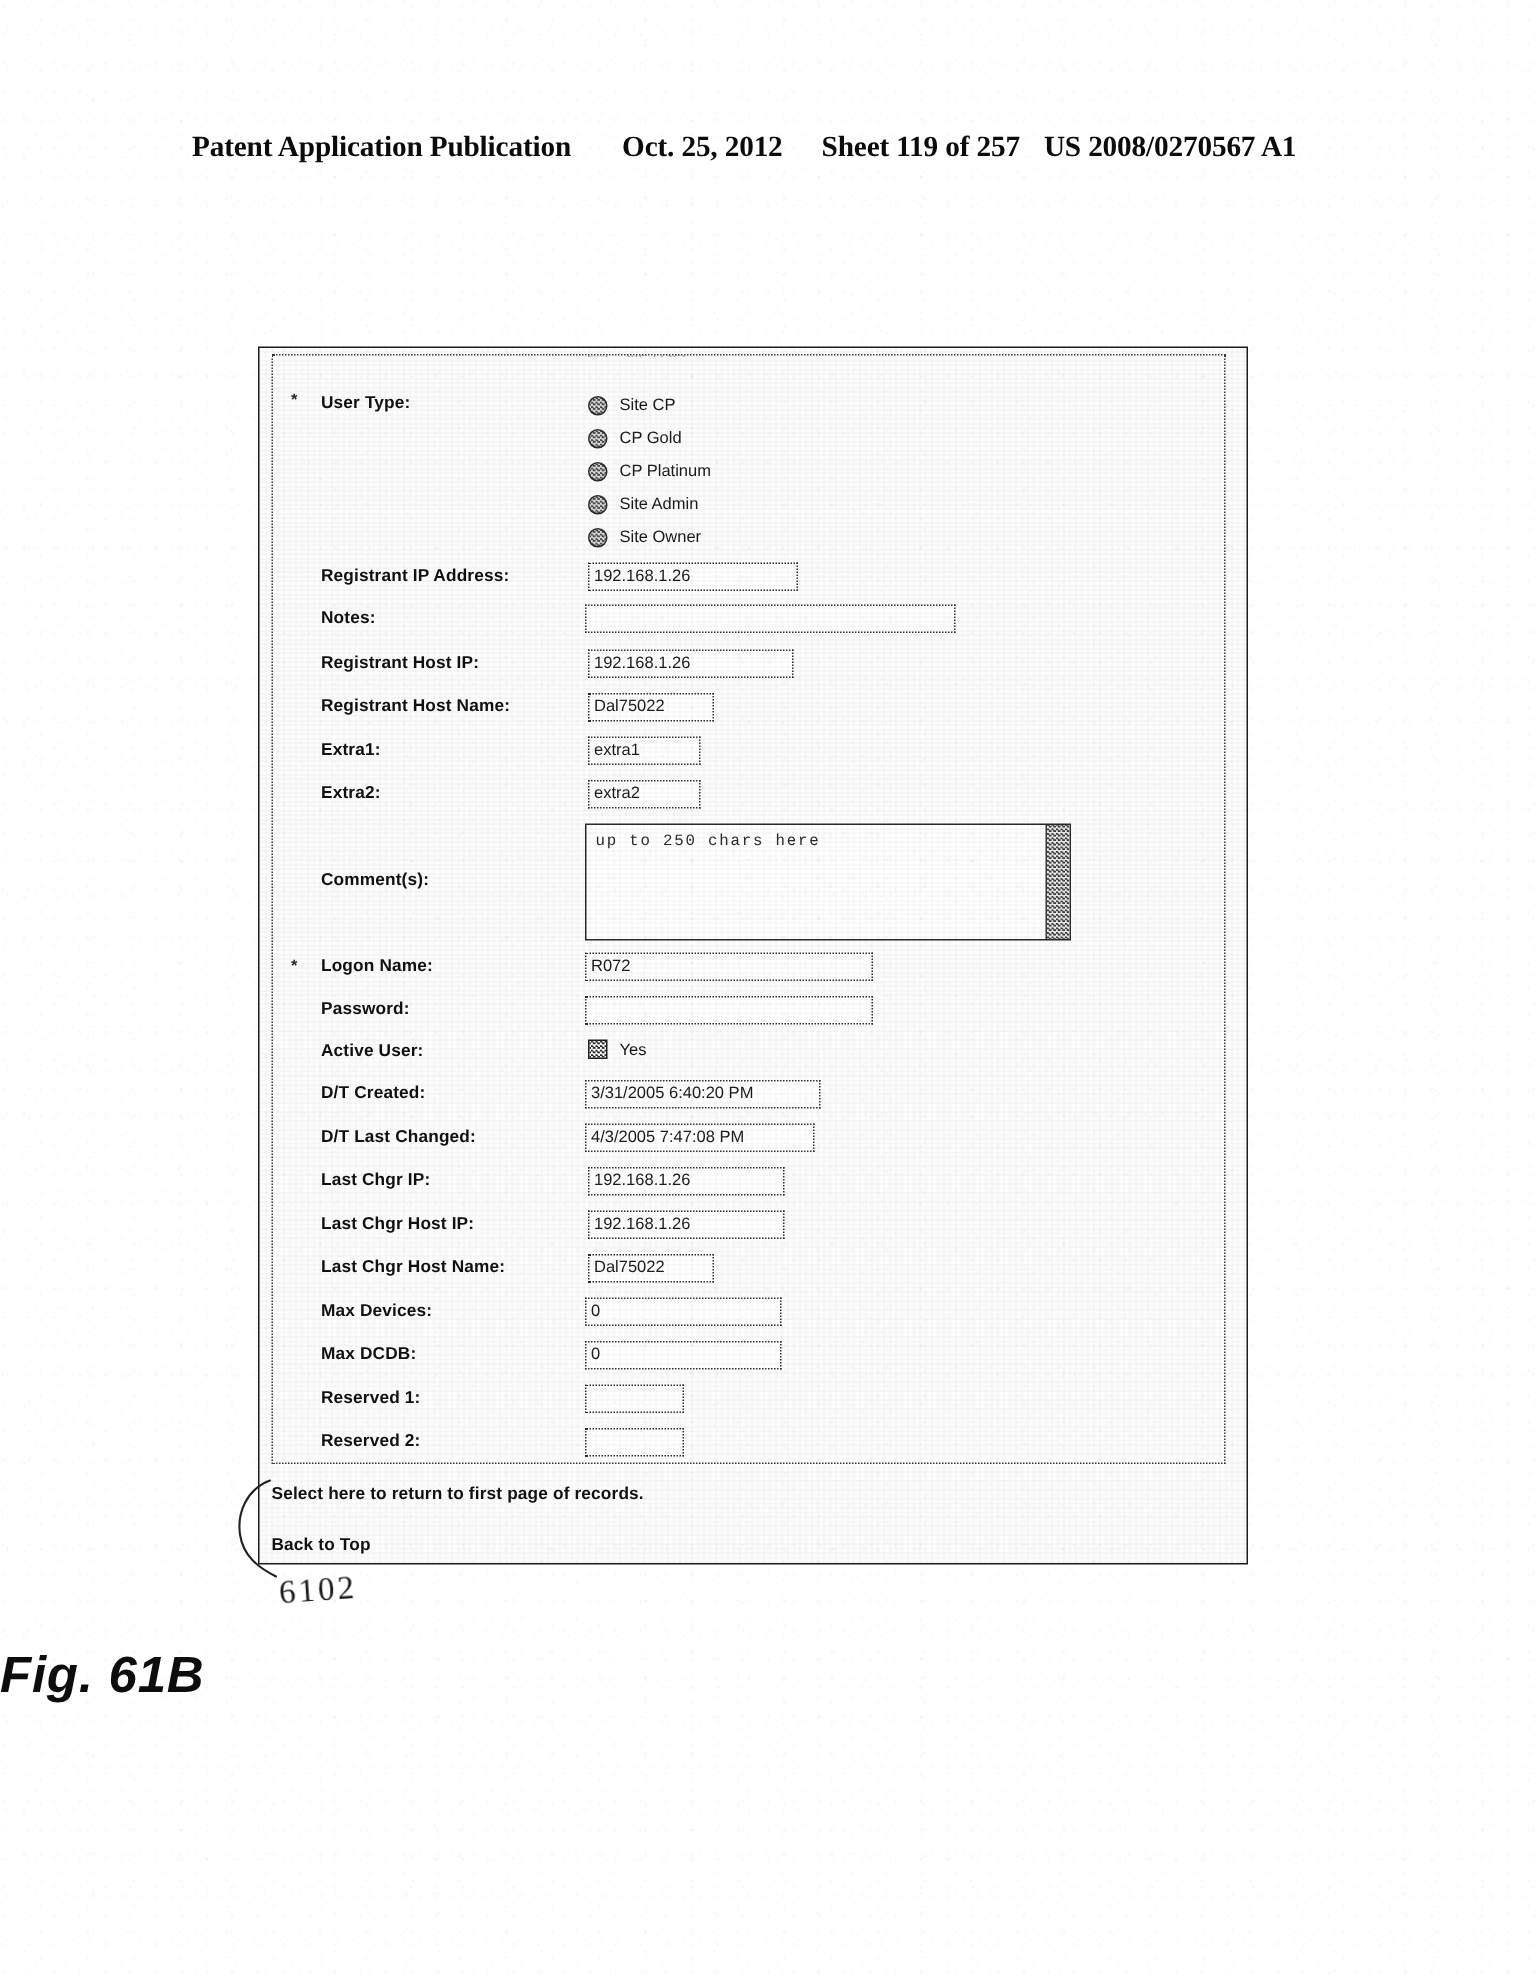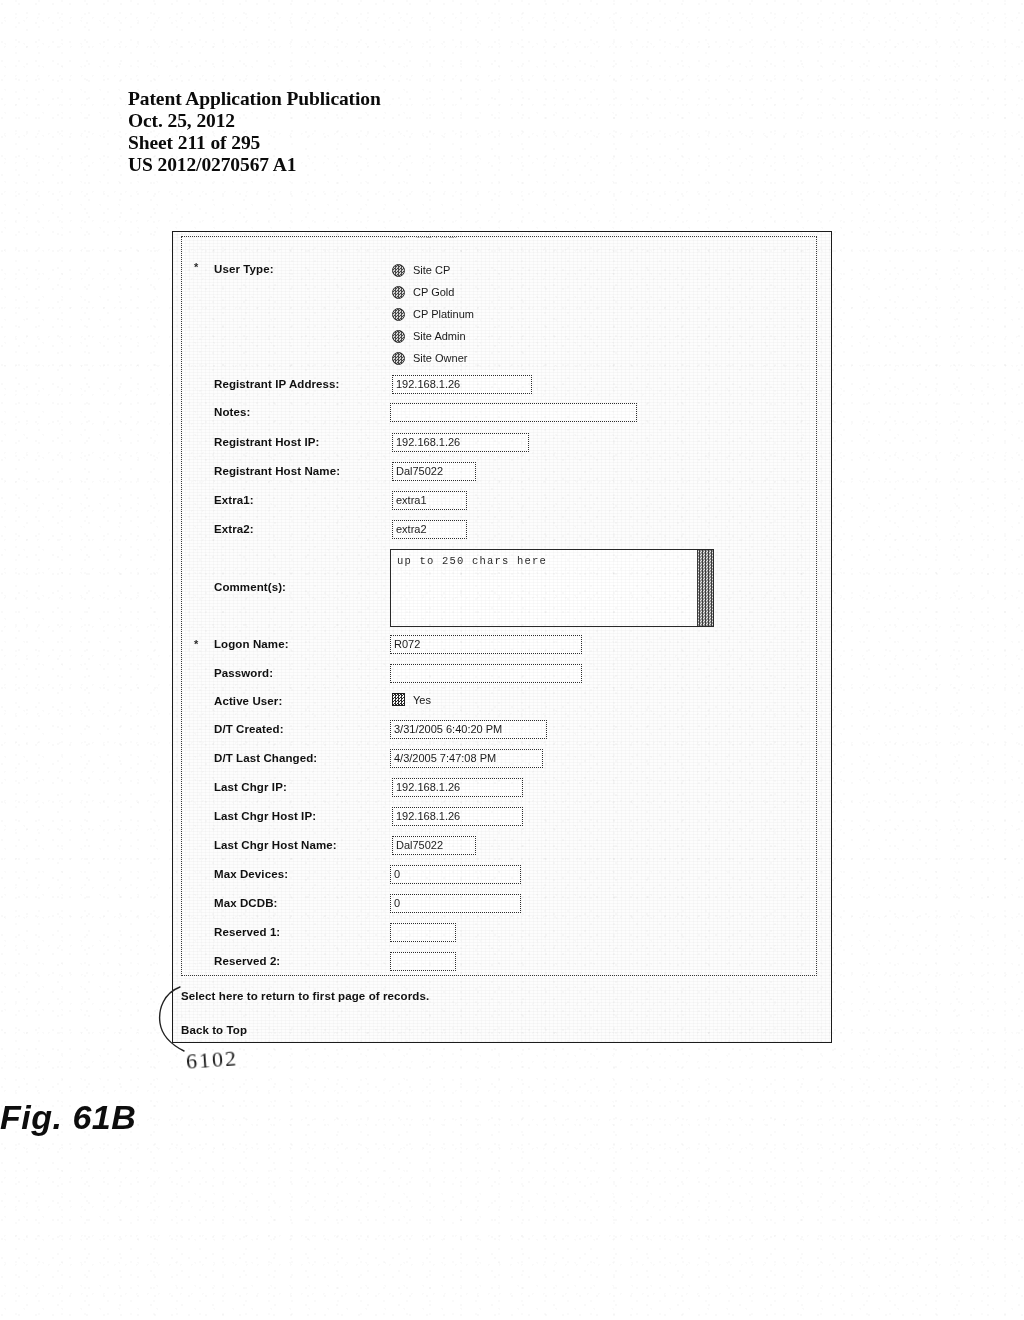--- a/index.html
+++ b/index.html
@@ -40,24 +40,23 @@
     top: 88px;
     width: 768px;
     display: flex;
     align-items: baseline;
     font-family: "Liberation Serif", serif;
     font-weight: bold;
     font-size: 19.5px;
     letter-spacing: -0.1px;
     color: #0b0b0b;
     white-space: nowrap;
-    flex-direction: column;
   }
   .pub-header .hdr-title { margin-right: 34px; }
-  .pub-header .hdr-date  { margin-right: 12px; }
+  .pub-header .hdr-date  { margin-right: 26px; }
   .pub-header .hdr-sheet { margin-right: 16px; }
   .pub-header .hdr-docno { }
 
   
   .screenshot-frame {
     position: absolute;
     left: 172px;
     top: 231px;
     width: 660px;
     height: 812px;
@@ -274,22 +273,22 @@
     letter-spacing: .5px;
     color: #0d0d0d;
   }
 </style>
 </head>
 <body>
 
 <div class="pub-header">
   <span class="hdr-title">Patent Application Publication</span>
   <span class="hdr-date">Oct. 25, 2012</span>
-  <span class="hdr-sheet">Sheet 211 of 295</span>
-  <span class="hdr-docno">US 2012/0270567 A1</span>
+  <span class="hdr-sheet">Sheet 119 of 257</span>
+  <span class="hdr-docno">US 2008/0270567 A1</span>
 </div>
 
 <div class="screenshot-frame">
 
   <div class="form-panel">
 
     <div class="radio-cutoff">
       <div class="radio-row">
         <span class="radio-dot"></span>
         <span class="radio-label">Site User</span>

